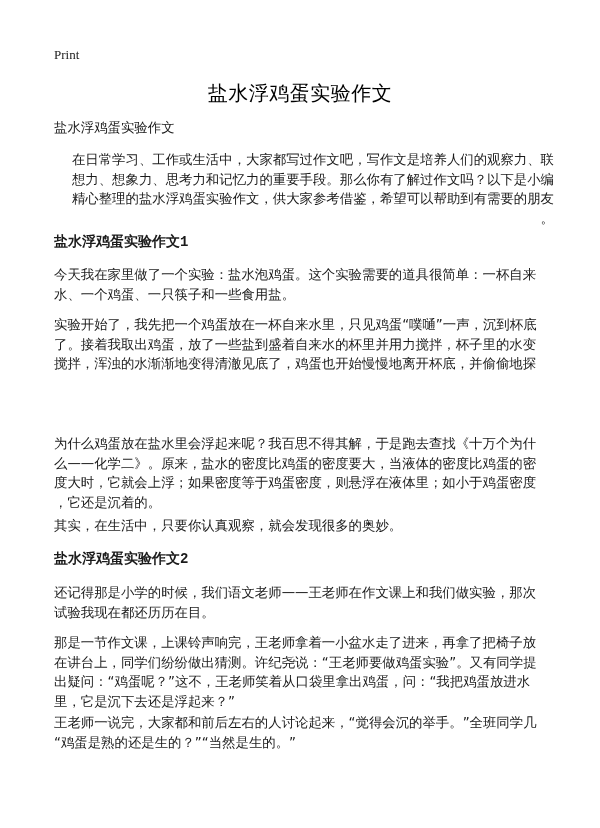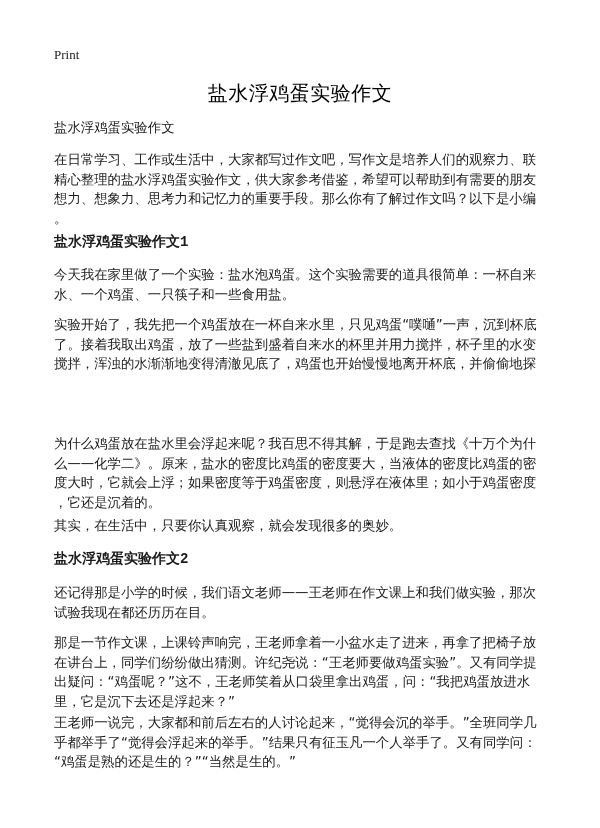--- a/index.html
+++ b/index.html
@@ -17,24 +17,24 @@
 <div class="page">
 
   <div class="print">Print</div>
 
   <div class="title">盐水浮鸡蛋实验作文</div>
 
   <div class="block" style="top:118px;">
     <span class="line">盐水浮鸡蛋实验作文</span>
   </div>
 
-  <div class="block" style="top:150px;">
+  <div class="block" style="top:150px;text-align:right;">
     <span class="line">在日常学习、工作或生活中，大家都写过作文吧，写作文是培养人们的观察力、联</span>
+    <span class="line">想力、想象力、思考力和记忆力的重要手段。那么你有了解过作文吗？以下是小编</span>
     <span class="line">精心整理的盐水浮鸡蛋实验作文，供大家参考借鉴，希望可以帮助到有需要的朋友</span>
-    <span class="line">想力、想象力、思考力和记忆力的重要手段。那么你有了解过作文吗？以下是小编</span>
     <span class="line">。</span>
   </div>
 
   <div class="block heading" style="top:233px;">
     <span class="line">盐水浮鸡蛋实验作文1</span>
   </div>
 
   <div class="block" style="top:265px;">
     <span class="line">今天我在家里做了一个实验：盐水泡鸡蛋。这个实验需要的道具很简单：一杯自来</span>
     <span class="line">水、一个鸡蛋、一只筷子和一些食用盐。</span>
@@ -68,17 +68,16 @@
 
   <div class="block" style="top:633px;">
     <span class="line">那是一节作文课，上课铃声响完，王老师拿着一小盆水走了进来，再拿了把椅子放</span>
     <span class="line">在讲台上，同学们纷纷做出猜测。许纪尧说：“王老师要做鸡蛋实验”。又有同学提</span>
     <span class="line">出疑问：“鸡蛋呢？”这不，王老师笑着从口袋里拿出鸡蛋，问：“我把鸡蛋放进水</span>
     <span class="line">里，它是沉下去还是浮起来？”</span>
   </div>
 
   <div class="block" style="top:713px;">
     <span class="line">王老师一说完，大家都和前后左右的人讨论起来，“觉得会沉的举手。”全班同学几</span>
-    <span class="line">乎都举手了“觉得会浮起来的举手。”结果只有征玉凡一个人举手了。又有同学问：</span>
     <span class="line">“鸡蛋是熟的还是生的？”“当然是生的。”</span>
   </div>
 
 </div>
 
 </body></html>

